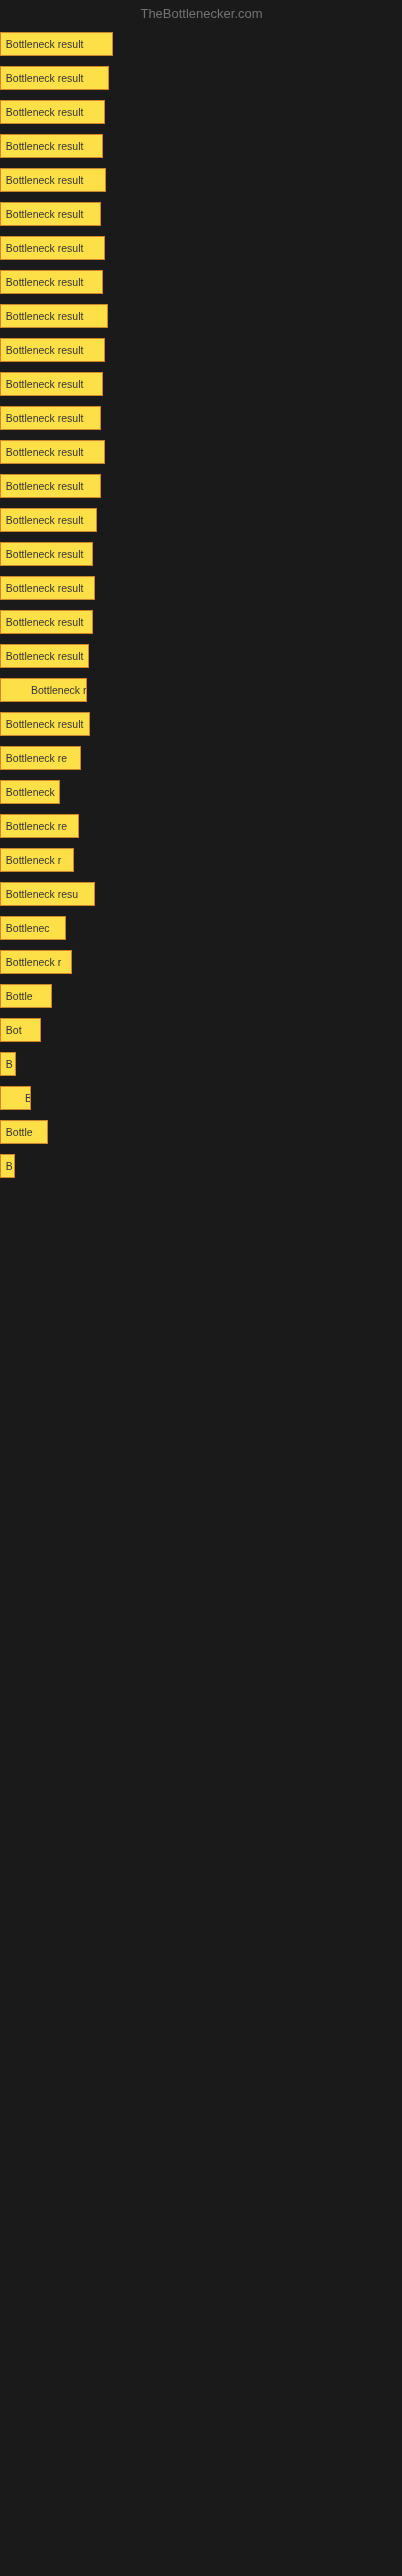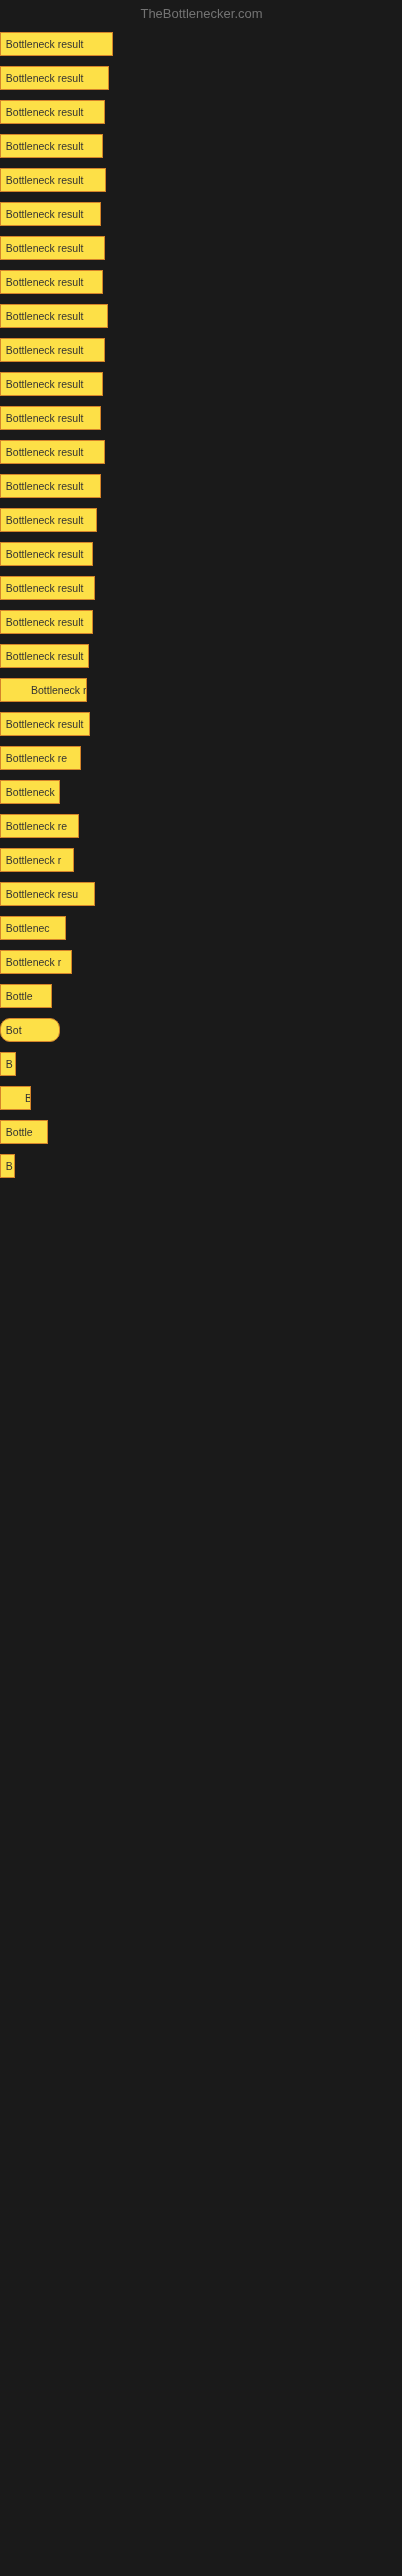--- a/index.html
+++ b/index.html
@@ -135,21 +135,21 @@
     <div class="bar-row">
       <div class="bar" style="width: 66px;">Bottlenec</div>
     </div>
     <div class="bar-row">
       <div class="bar" style="width: 72px;">Bottleneck r</div>
     </div>
     <div class="bar-row">
       <div class="bar" style="width: 52px;">Bottle</div>
     </div>
     <div class="bar-row">
-      <div class="bar" style="width: 60px; border-radius: 10px;">Bot</div>
+      <div class="bar" style="width: 41px;">Bot</div>
     </div>
     <div class="bar-row">
       <div class="bar" style="width: 16px;">B</div>
     </div>
     <div class="bar-row">
       <div class="bar" style="width: 31px; padding-left: 24px;">Bo</div>
     </div>
     <div class="bar-row">
       <div class="bar" style="width: 48px;">Bottle</div>
     </div>

